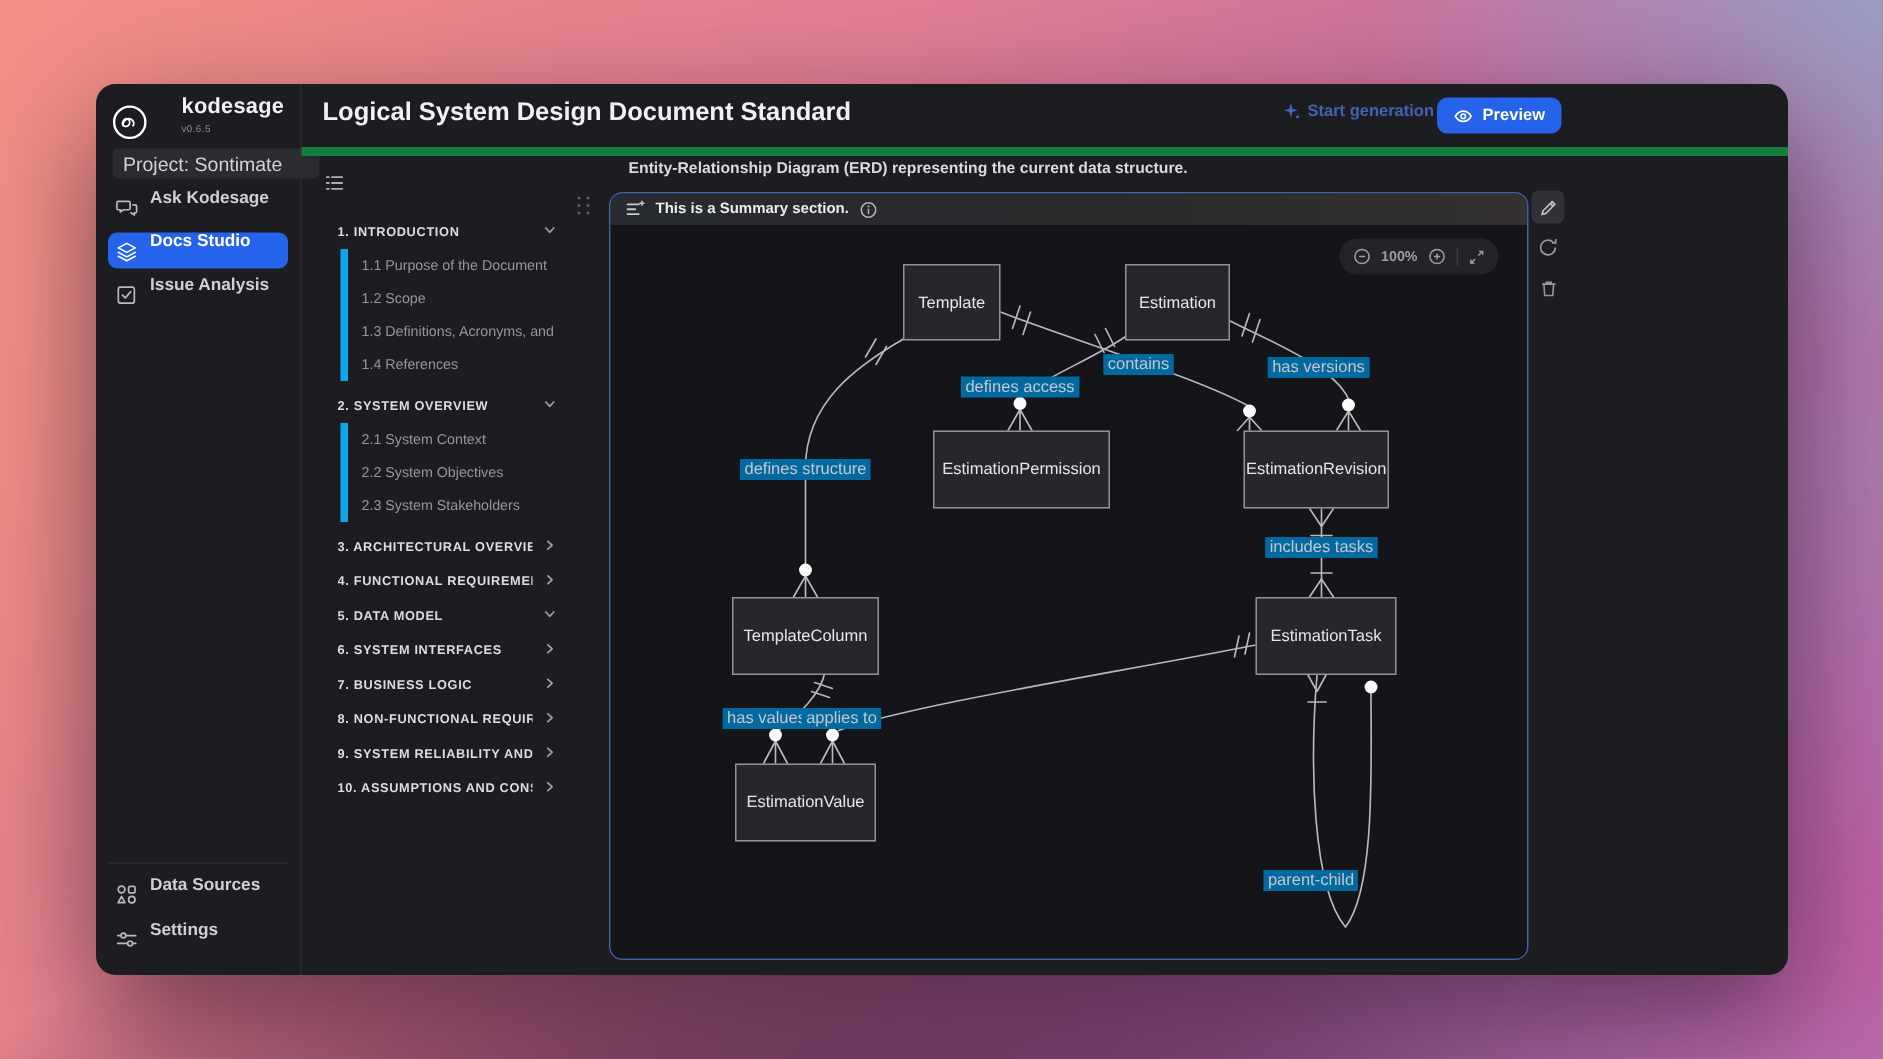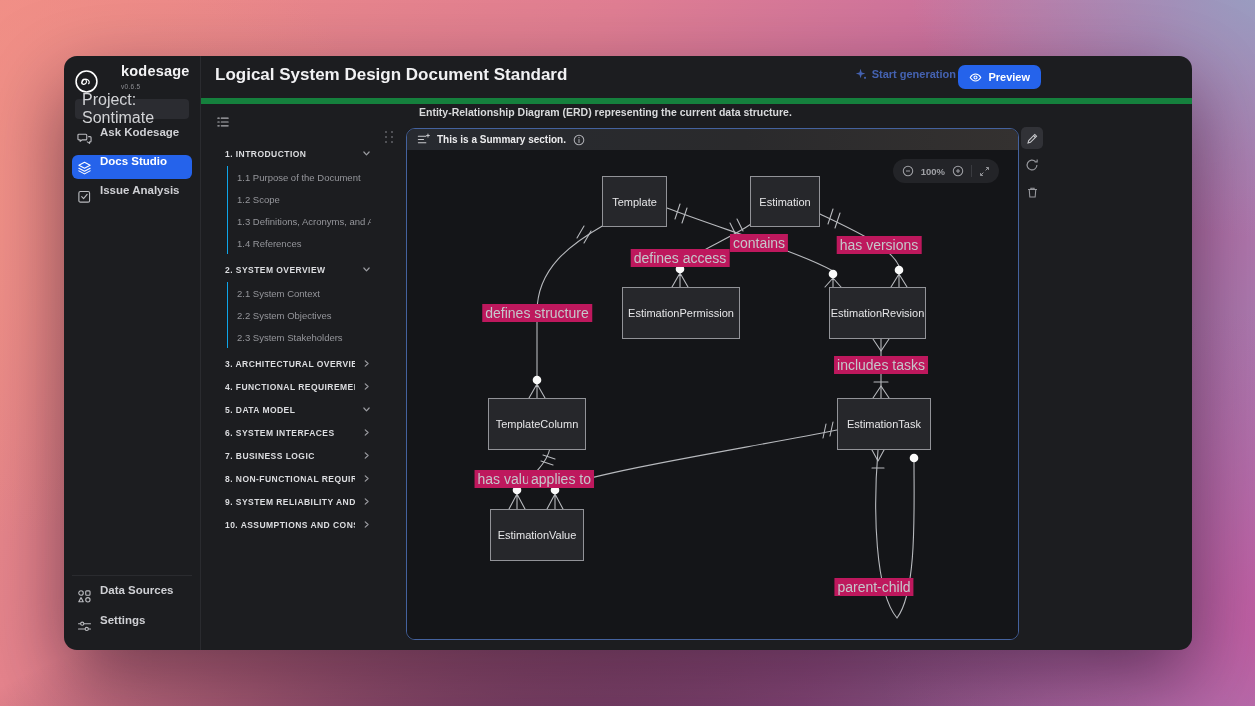--- a/index.html
+++ b/index.html
@@ -15,22 +15,22 @@
     border-radius:13px;box-shadow:0 30px 80px rgba(25,6,30,.55);}
   .icn{display:inline-flex;align-items:center;justify-content:center;line-height:0;}
   .icn svg{display:block;}
 
   
   .sidebar{position:absolute;left:0;top:0;width:137px;height:100%;border-right:1px solid #2a2b2f;box-sizing:border-box;}
   .logo-row{position:absolute;left:10px;top:5px;display:flex;align-items:flex-end;gap:22px;}
   .logo-badge{width:25px;height:25px;color:#fff;}
   .logo-text{color:#f2f2f4;font-size:14.5px;font-weight:700;letter-spacing:.2px;line-height:15px;margin-top:3px;}
   .logo-ver{display:block;color:#8e8f94;font-size:6.5px;font-weight:400;letter-spacing:.3px;}
-  .project-chip{position:absolute;left:11px;top:43px;width:114px;height:20px;background:#2b2c31;border-radius:4px;
-    color:#d2d3d6;font-size:16px;display:flex;align-items:center;padding-left:7px;box-sizing:border-box;}
+  .project-chip{position:absolute;left:11px;top:43px;width:138px;height:20px;background:#2b2c31;border-radius:4px;
+    color:#d2d3d6;font-size:13px;display:flex;align-items:center;padding-left:7px;box-sizing:border-box;}
   .nav{position:absolute;left:8px;right:8px;top:70px;display:flex;flex-direction:column;gap:5px;}
   .nav-item{height:24px;display:flex;gap:8px;padding:0 5px;border-radius:6px;
     color:#cfd0d4;font-size:11.5px;font-weight:600;cursor:pointer;}
   .nav-item .icn{color:#b9babe;width:15px;}
   .nav-item.active{background:#2563eb;color:#fff;}
   .nav-item.active .icn{color:#fff;}
   .side-footer{position:absolute;left:8px;right:8px;bottom:12px;border-top:1px solid #2a2b2f;padding-top:8px;
     display:flex;flex-direction:column;gap:6px;}
 
   
@@ -42,40 +42,40 @@
     border-radius:7px;color:#fff;font-size:11px;font-weight:700;display:flex;align-items:center;gap:6px;cursor:pointer;
     font-family:"Liberation Sans",sans-serif;}
 
   
   .outline-icon{position:absolute;left:153px;top:60px;color:#aeafb3;}
   .outline{position:absolute;left:161px;top:86px;width:146px;}
   .o-header{height:23px;display:flex;align-items:center;justify-content:space-between;color:#dcdde0;
     font-size:8.5px;font-weight:700;letter-spacing:.45px;cursor:pointer;}
   .o-header .lbl{white-space:nowrap;overflow:hidden;max-width:130px;text-align:right;}
   .o-header .icn{color:#9b9ca1;}
-  .o-children{margin:1px 0 4px 2px;border-left:1px solid #0ea5e9;}
+  .o-children{margin:1px 0 4px 2px;border-left:5px solid #0ea5e9;}
   .o-sub{height:22px;display:flex;align-items:center;padding-left:9px;color:#95969b;font-size:9.5px;
     white-space:nowrap;overflow:hidden;cursor:pointer;}
   .o-sub.selected{background:#3a3b40;border-radius:4px;color:#e9e9eb;margin-left:-2px;padding-left:11px;}
 
   
   .caption{position:absolute;left:355px;top:50px;font-size:10.5px;font-weight:700;color:#d9dadc;}
   .drag-grip{position:absolute;left:321px;top:75px;width:10px;height:14px;cursor:grab;}
   .drag-grip i{position:absolute;width:2px;height:2px;border-radius:50%;background:#626368;}
   .panel{position:absolute;left:342px;top:72px;width:611px;height:510px;border:1px solid #44629e;
     border-radius:9px;background:#141518;overflow:hidden;box-sizing:content-box;}
   .panel-head{height:21px;background:linear-gradient(90deg,#272a30 0%,#2a2a2c 55%,#343130 100%);
     display:flex;align-items:center;gap:7px;padding:0 10px;color:#ececee;font-size:10px;font-weight:700;}
   .panel-head .icn{color:#c9cacd;}
   .canvas{position:absolute;left:0;top:21px;width:611px;height:489px;background:#141518;}
   .connectors{position:absolute;left:0;top:0;}
   .entity{position:absolute;background:#26272b;border:1px solid #929398;color:#e6e6e8;font-size:11px;
     display:flex;align-items:center;justify-content:center;cursor:pointer;box-sizing:border-box;}
-  .rel-label{position:absolute;transform:translate(-50%,-50%);background:#be185d;color:#c6c7cb;
-    font-size:14px;padding:1px 3px;white-space:nowrap;}
+  .rel-label{position:absolute;transform:translate(-50%,-50%);background:#0369a1;color:#c6c7cb;
+    font-size:11px;padding:1px 3px;white-space:nowrap;}
   .zoom-pill{position:absolute;top:9px;right:19px;height:24px;padding:0 9px;background:#232428;border-radius:12px;
     display:flex;align-items:center;gap:7px;color:#9fa0a5;font-size:9.5px;font-weight:600;}
   .zoom-pill .sep{width:1px;height:12px;background:#3a3b40;}
   .zoom-pill .icn{cursor:pointer;}
 
   
   .tool-btn{position:absolute;width:22px;height:22px;border-radius:5px;display:flex;align-items:center;
     justify-content:center;color:#97989d;cursor:pointer;}
   .tool-btn.boxed{background:#313237;color:#c9cacd;}
 </style>

